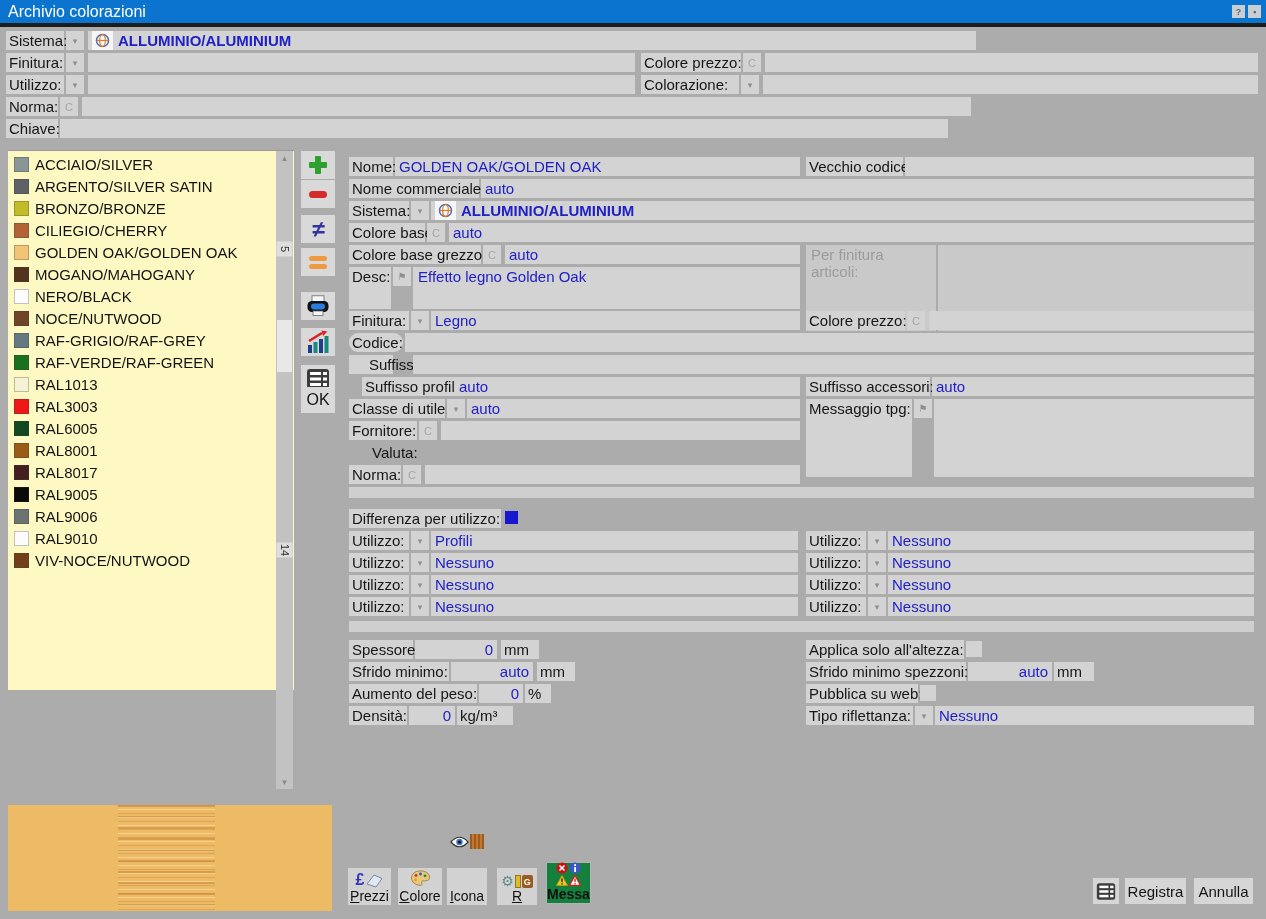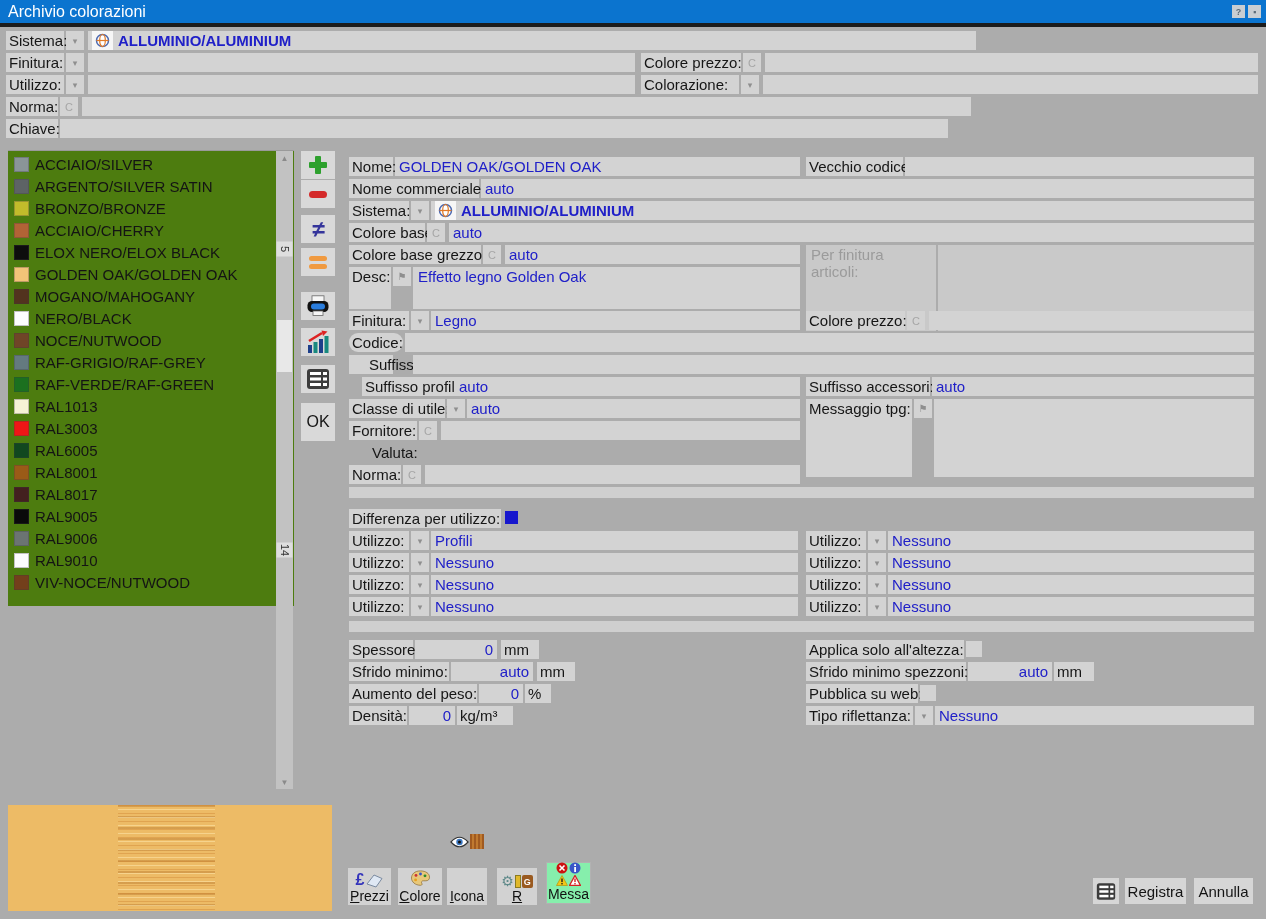--- a/index.html
+++ b/index.html
@@ -18,21 +18,21 @@
   .area{position:absolute;background:#d3d3d3;font-size:15px;color:#2020c8;box-sizing:border-box;padding:1px 5px;}
   .dis{background:#c9c9c9 !important;color:#9b9b9b !important;}
   .sbtn{position:absolute;width:18px;height:19px;background:#d3d3d3;display:flex;align-items:center;
         justify-content:center;box-sizing:border-box;}
   .dd{color:#8f8f8f;font-size:9px;}
   .cc{color:#a6a6a6;font-size:11px;}
   .fl{color:#8f8f8f;font-size:10px;}
   .strip{position:absolute;height:11px;background:#cfcfcf;}
   .cb{position:absolute;width:16px;height:16px;background:#d3d3d3;}
   .cb.on{width:13px;height:13px;background:#1717cd;}
-  .list{position:absolute;left:8px;top:150px;width:286px;height:456px;background:#4d7c0f;
+  .list{position:absolute;left:8px;top:150px;width:286px;height:540px;background:#fef9c3;
         border-top:1px solid #9a9a9a;box-sizing:border-box;padding-top:2px;overflow:hidden;}
   .item{height:22px;display:flex;align-items:center;padding-left:6px;gap:6px;}
   .sw{width:15px;height:15px;flex:0 0 15px;border:1px solid rgba(60,60,60,.3);box-sizing:border-box;}
   .lbl{font-size:15px;color:#141414;white-space:nowrap;}
   .scrollbar{position:absolute;left:276px;top:151px;width:17px;height:638px;background:#c2c2c2;}
   .sb-arrow{position:absolute;left:276px;width:17px;height:14px;display:flex;align-items:center;
             justify-content:center;font-size:8px;color:#8a8a8a;background:#c2c2c2;}
   .sb-thumb{position:absolute;left:277px;width:15px;background:#e8e8e8;}
   .sb-marker{position:absolute;left:277px;width:15px;height:16px;background:#dedede;display:flex;
              align-items:center;justify-content:center;font-size:11px;color:#333;transform:rotate(90deg);}
@@ -51,21 +51,21 @@
   .uchip{width:60px;background:#d3d3d3;font-size:15px;color:#161616;display:flex;align-items:center;
          padding:0 3px;box-sizing:border-box;}
   .udd{width:18px;margin-left:2px;background:#d3d3d3;color:#8f8f8f;font-size:9px;display:flex;
        align-items:center;justify-content:center;}
   .uinp{flex:1;margin-left:2px;background:#d3d3d3;color:#2020c8;font-size:15px;display:flex;
         align-items:center;padding:0 4px;}
   .ucol{position:absolute;top:531px;}
   .bbtn{position:absolute;background:#d2d2d2;display:flex;flex-direction:column;align-items:center;
         justify-content:flex-end;padding-bottom:1px;font-size:14px;color:#111;}
   .bbtn .ic{display:flex;align-items:flex-end;gap:1px;flex:1;padding-top:2px;}
-  .bbtn.sel{background:#86efac;border:1px solid #b2b2b2;box-sizing:border-box;}
+  .bbtn.sel{background:#15803d;border:1px solid #b2b2b2;box-sizing:border-box;font-weight:bold;}
   .pbtn{position:absolute;background:#d6d6d6;font-size:15px;color:#141414;display:flex;
         align-items:center;justify-content:center;}
   .globe{width:21px;height:19px;background:#f6f6f6;display:flex;align-items:center;
          justify-content:center;margin-right:5px;flex:0 0 21px;}
   .pound{color:#3434bb;font-size:16px;font-weight:bold;line-height:1;}
   .gbox{width:11px;height:13px;background:#9a5a20;color:#fff;font-size:9px;font-weight:bold;
         display:flex;align-items:center;justify-content:center;border-radius:2px;}
   .batt{width:6px;height:13px;background:#e0b82a;border:1px solid #8a7a20;box-sizing:border-box;}
   .woodmini{width:14px;height:15px;background:repeating-linear-gradient(90deg,#a05a20 0 2px,#c07a30 2px 4px);}
   u{text-decoration:underline;}
@@ -127,25 +127,21 @@
         <div class="item">
     <span class="sw" style="background: rgb(93, 99, 101);"></span>
     <span class="lbl">ARGENTO/SILVER SATIN</span>
   </div>
         <div class="item">
     <span class="sw" style="background: rgb(194, 188, 43);"></span>
     <span class="lbl">BRONZO/BRONZE</span>
   </div>
         <div class="item">
     <span class="sw" style="background: rgb(178, 99, 54);"></span>
-    <span class="lbl">ACCIAIO/CHERRY</span>
-  </div>
-        <div class="item">
-    <span class="sw" style="background: rgb(13, 13, 13);"></span>
-    <span class="lbl">ELOX NERO/ELOX BLACK</span>
+    <span class="lbl">CILIEGIO/CHERRY</span>
   </div>
         <div class="item">
     <span class="sw" style="background: rgb(242, 196, 120);"></span>
     <span class="lbl">GOLDEN OAK/GOLDEN OAK</span>
   </div>
         <div class="item">
     <span class="sw" style="background: rgb(82, 51, 30);"></span>
     <span class="lbl">MOGANO/MAHOGANY</span>
   </div>
         <div class="item">
@@ -251,21 +247,21 @@
     <svg width="24" height="22" viewBox="0 0 24 22">
         <rect x="1" y="1" width="22" height="20" rx="3" fill="#3c3c3c"></rect>
         <rect x="4" y="4" width="11" height="3" fill="#fff"></rect>
         <rect x="4" y="9.5" width="11" height="3" fill="#fff"></rect>
         <rect x="4" y="15" width="11" height="3" fill="#fff"></rect>
         <rect x="17" y="4" width="4" height="3" fill="#fff"></rect>
         <rect x="17" y="9.5" width="4" height="3" fill="#fff"></rect>
         <rect x="17" y="15" width="4" height="3" fill="#fff"></rect>
       </svg>
   </div>
-  <div class="tbtn okbtn" style="top:403px;height:38px;">OK</div>
+  <div class="tbtn okbtn" style="top:387px;height:26px;">OK</div>
 
   <div class="preview">
     <div class="wood"></div>
   </div>
 
   <div class="chip" style="left:349px;top:157px;width:44px;">Nome:</div>
   <div class="inp" style="left:395px;top:157px;width:405px;">GOLDEN OAK/GOLDEN OAK</div>
   <div class="chip" style="left:806px;top:157px;width:97px;">Vecchio codice:</div>
   <div class="inp" style="left:905px;top:157px;width:349px;"></div>
 

